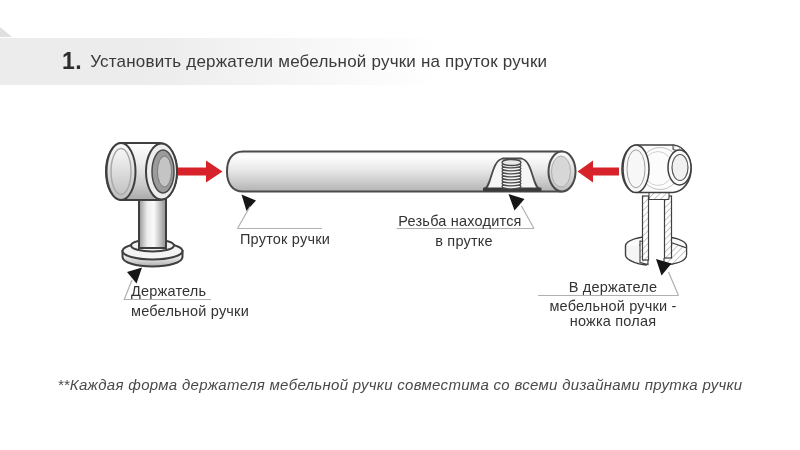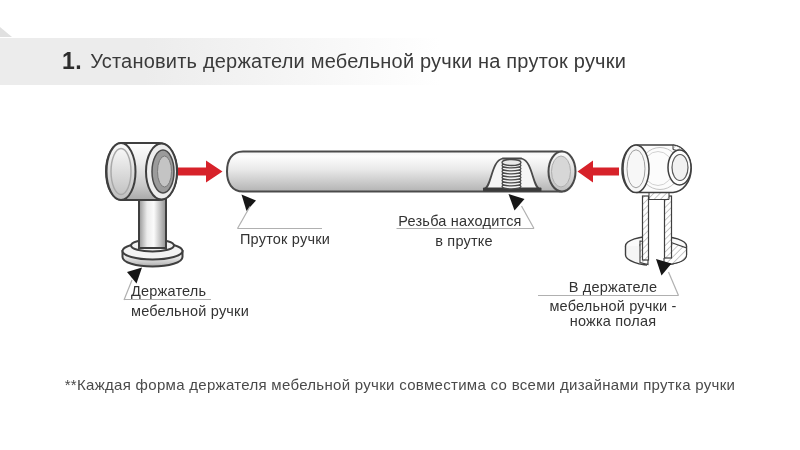--- a/index.html
+++ b/index.html
@@ -4,23 +4,23 @@
 <style>
   html,body{margin:0;padding:0;background:#fff;}
   .page{position:relative;width:800px;height:450px;background:#ffffff;overflow:hidden;
         font-family:"Liberation Sans",sans-serif;}
   .corner{position:absolute;top:27px;left:0;width:12px;height:10px;background:#e0e0e0;
           clip-path:polygon(0 0,100% 100%,0 100%);}
   .band{position:absolute;top:38px;left:0;width:100%;height:47px;
         background:linear-gradient(to right,#ececec 0%,#ececec 18%,rgba(236,236,236,0) 55%);
         display:flex;align-items:center;box-sizing:border-box;padding-left:62px;}
   .stepnum{font-size:23px;font-weight:800;color:#2d2d2d;margin-right:8px;letter-spacing:.5px;}
-  .steptitle{font-size:20px;color:#3a3a3a;letter-spacing:.2px;}
+  .steptitle{font-size:17px;color:#3a3a3a;letter-spacing:.2px;}
   .footnote{position:absolute;top:376px;left:0;width:100%;text-align:center;
-            font-size:15px;color:#4a4a4a;letter-spacing:.3px;}
+            font-style:italic;font-size:15px;color:#4a4a4a;letter-spacing:.3px;}
   svg{position:absolute;top:0;left:0;}
   .cl{font-size:14.5px;fill:#333333;letter-spacing:.2px;font-family:"Liberation Sans",sans-serif;}
   .lead{stroke:#b0b0b0;stroke-width:1.2;}
   .head{fill:#161616;}
 </style>
 </head>
 <body>
 
 <div class="page">
 

